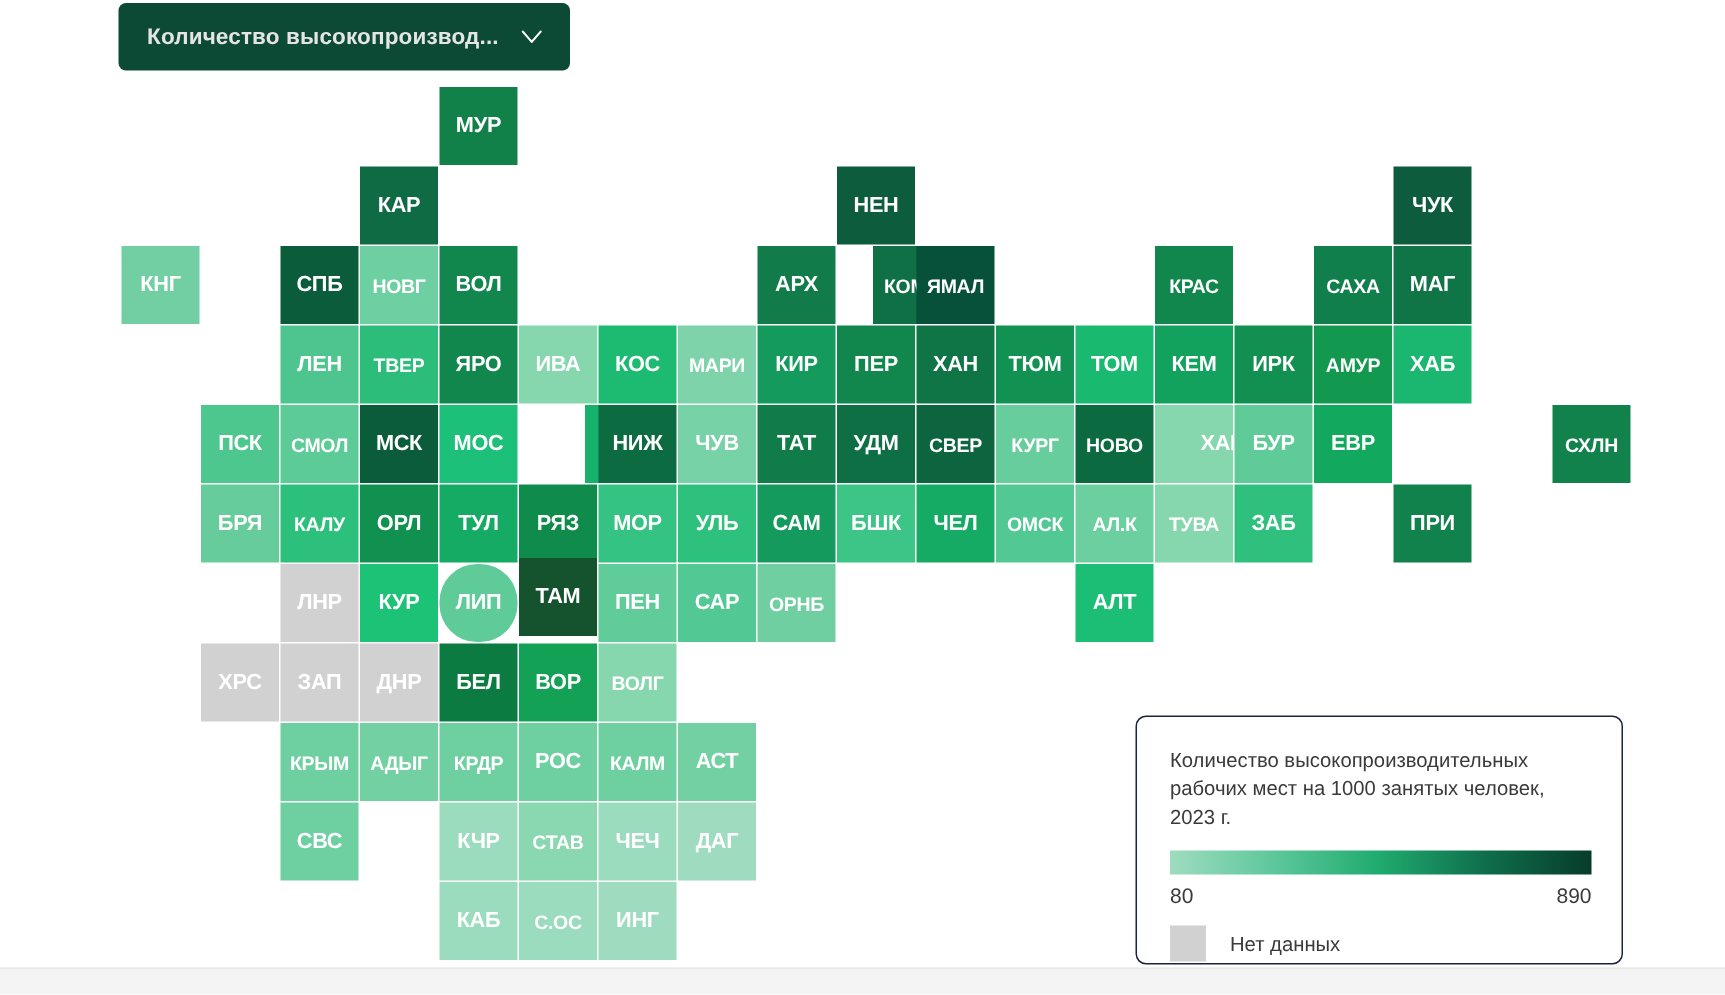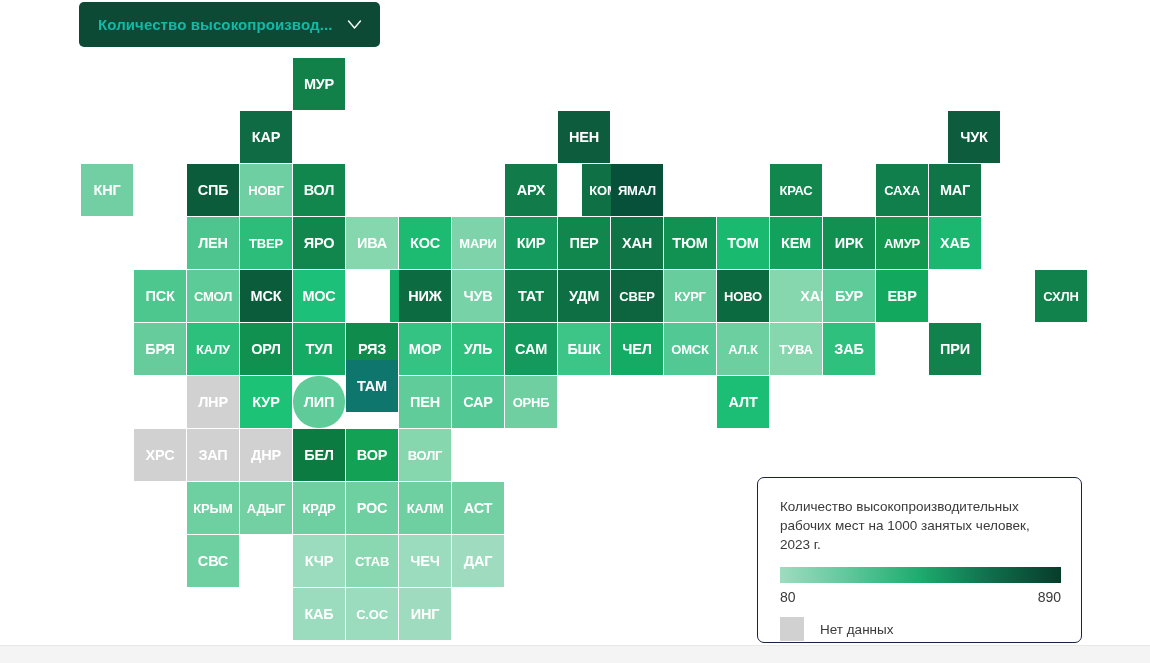--- a/index.html
+++ b/index.html
@@ -22,21 +22,21 @@
     background: #0c4a36;
     border-radius: 5px;
     display: flex;
     align-items: center;
     justify-content: space-between;
     padding: 0 17px 0 19px;
     cursor: pointer;
     user-select: none;
   }
   .dropdown-label {
-    color: #14b8a6;
+    color: #e5e5e5;
     font-size: 15px;
     font-weight: bold;
     letter-spacing: .1px;
     white-space: nowrap;
     overflow: hidden;
   }
   .chev {
     width: 17px; height: 17px;
     flex: 0 0 auto;
     margin-left: 10px;
@@ -137,21 +137,21 @@
     </span>
   </div>
 
   <div id="map">
       <div class="tile" style="left: 293px; top: 58px; width: 52px; height: 52px; background: rgb(18, 128, 73);">
         <span>МУР</span>
       </div>
       <div class="tile" style="left: 558px; top: 111px; width: 52px; height: 52px; background: rgb(13, 92, 61);">
         <span>НЕН</span>
       </div>
-      <div class="tile" style="left: 948px; top: 111px; width: 52px; height: 52px; background: rgb(13, 92, 61);">
+      <div class="tile" style="left: 929px; top: 111px; width: 52px; height: 52px; background: rgb(13, 92, 61);">
         <span>ЧУК</span>
       </div>
       <div class="tile" style="left: 240px; top: 111px; width: 52px; height: 52px; background: rgb(15, 107, 67);">
         <span>КАР</span>
       </div>
       <div class="tile" style="left: 81px; top: 164px; width: 52px; height: 52px; background: rgb(114, 207, 163);">
         <span>КНГ</span>
       </div>
       <div class="tile" style="left: 187px; top: 164px; width: 52px; height: 52px; background: rgb(10, 92, 58);">
         <span>СПБ</span>
@@ -323,21 +323,21 @@
       </div>
       <div class="tile nodata" style="left: 187px; top: 376px; width: 52px; height: 52px; background: rgb(209, 209, 209);">
         <span>ЛНР</span>
       </div>
       <div class="tile" style="left: 240px; top: 376px; width: 52px; height: 52px; background: rgb(28, 194, 118);">
         <span>КУР</span>
       </div>
       <div class="tile" style="left: 293px; top: 376px; width: 52px; height: 52px; background: rgb(94, 203, 152); border-radius: 25px;">
         <span>ЛИП</span>
       </div>
-      <div class="tile" style="left: 346px; top: 360px; width: 52px; height: 52px; background: #0f766e;">
+      <div class="tile" style="left: 346px; top: 372px; width: 52px; height: 52px; background: #14532d;">
         <span>ТАМ</span>
       </div>
       <div class="tile" style="left: 399px; top: 376px; width: 52px; height: 52px; background: rgb(95, 204, 153);">
         <span>ПЕН</span>
       </div>
       <div class="tile" style="left: 452px; top: 376px; width: 52px; height: 52px; background: rgb(82, 200, 148);">
         <span>САР</span>
       </div>
       <div class="tile" style="left: 505px; top: 376px; width: 52px; height: 52px; background: rgb(111, 207, 161);">
         <span style="font-size: 13px;">ОРНБ</span>

